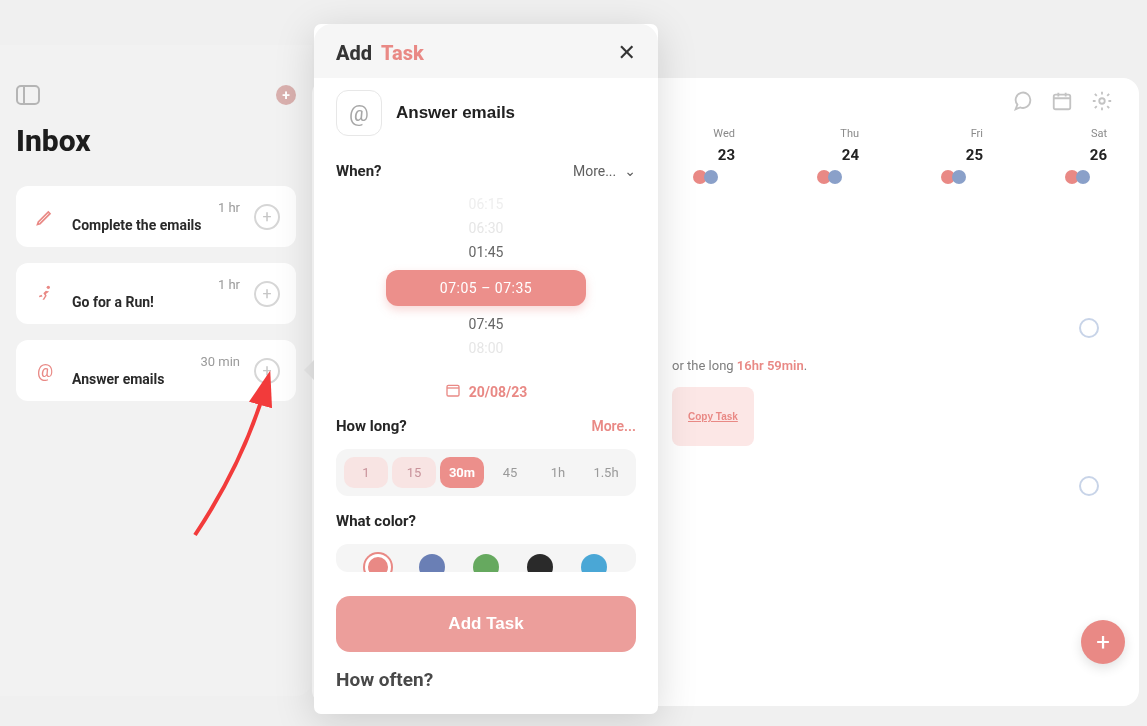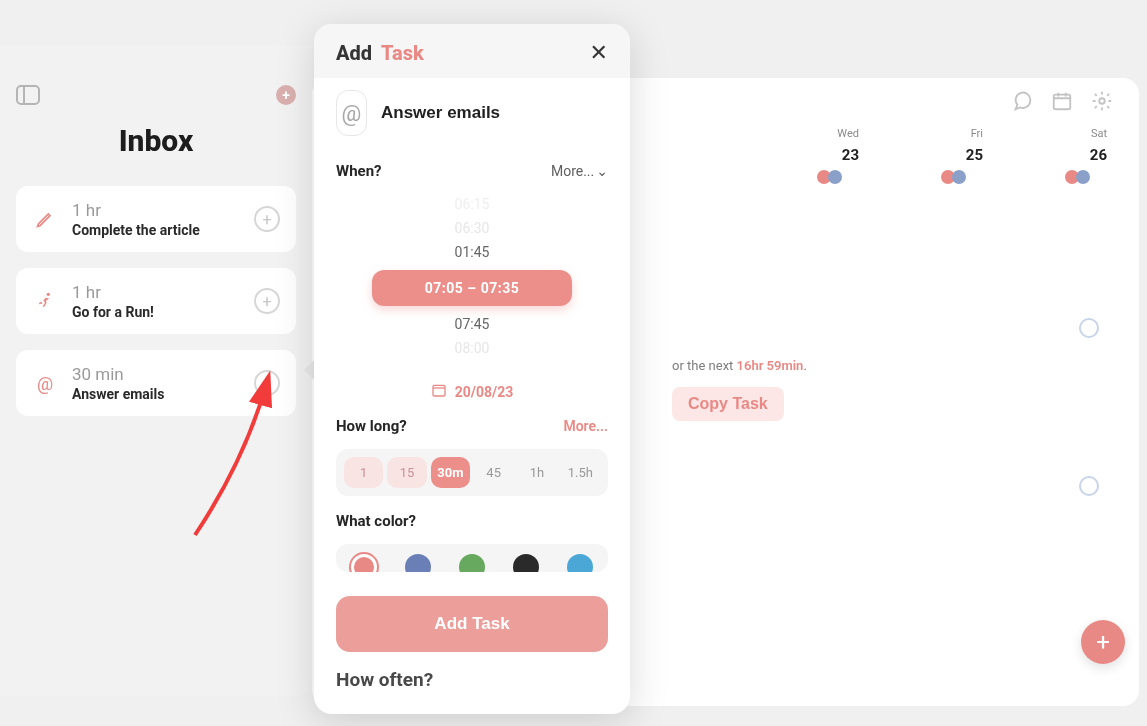--- a/index.html
+++ b/index.html
@@ -48,40 +48,39 @@
   }
   .plus-circle {
     width: 20px; height: 20px; border-radius: 50%;
     background: #d9b0ae;
     display: flex; align-items: center; justify-content: center;
     color: #fff; font-size: 14px; font-weight: bold;
   }
   .inbox-title {
     font-size: 30px; font-weight: 800; color: #1d1d1d;
     margin-bottom: 28px;
-    text-align: center;
   }
   .task-card {
     background: #fff;
     border-radius: 12px;
     padding: 14px 16px;
     display: flex;
     align-items: center;
     gap: 14px;
     margin-bottom: 16px;
     position: relative;
   }
   .task-card .card-icon {
     width: 26px; height: 26px;
     display: flex; align-items: center; justify-content: center;
     color: #e98985; font-size: 18px;
   }
   .task-card .card-text { flex: 1; }
   .task-card .card-duration {
-    font-size: 17px; color: #9a9a9a; margin-bottom: 2px;
+    font-size: 13px; color: #9a9a9a; margin-bottom: 2px; text-align: right;
   }
   .task-card .card-title {
     font-size: 14px; font-weight: 700; color: #2a2a2a;
   }
   .task-card .card-plus {
     width: 26px; height: 26px;
     border: 2px solid #d6d6d6;
     border-radius: 50%;
     display: flex; align-items: center; justify-content: center;
     color: #c6c6c6; font-size: 16px;
@@ -124,26 +123,27 @@
     left: 360px; right: 18px;
     top: 280px;
     color: #7e7e7e;
     font-size: 13px;
   }
   .bg-block .hl { color: #e98985; font-weight: 600; }
   .copy-task-btn {
     background: #fce7e6;
     color: #e98985;
     border: none;
-    padding: 8px 16px;
+    padding: 24px 16px;
     border-radius: 8px;
-    font-size: 16px;
+    font-size: 10px;
     font-weight: 600;
     margin-top: 14px;
     cursor: pointer;
+    text-decoration: underline;
   }
   .bg-circle {
     position: absolute;
     right: 40px;
     width: 20px; height: 20px;
     border: 2px solid #c8d4e8;
     border-radius: 50%;
   }
   .bg-circle.c1 { top: 240px; }
   .bg-circle.c2 { top: 398px; }
@@ -154,23 +154,23 @@
     background: #e98985;
     color: #fff; font-size: 24px;
     display: flex; align-items: center; justify-content: center;
     box-shadow: 0 4px 12px rgba(0,0,0,0.12);
     cursor: pointer;
   }
   
   .modal {
     position: absolute;
     left: 314px; top: 24px;
-    width: 316px; height: 690px;
+    width: 344px; height: 690px;
     background: #fff;
-    border-radius: 18px;
+    border-radius: 7px;
     box-shadow: 0 8px 40px rgba(0,0,0,0.15);
     display: flex; flex-direction: column;
     z-index: 50;
   }
   .modal-pointer {
     position: absolute;
     left: 304px; top: 358px;
     width: 0; height: 0;
     border-top: 12px solid transparent;
     border-bottom: 12px solid transparent;
@@ -208,42 +208,42 @@
     border: none; outline: none; flex: 1;
   }
   .section {
     padding: 6px 22px 10px;
   }
   .section-head {
     display: flex; justify-content: space-between; align-items: center;
     margin-bottom: 14px;
   }
   .section-title { font-size: 15px; font-weight: 700; color: #262626; }
-  .more-link { font-size: 14px; color: #606060; cursor: pointer; display:flex; align-items:flex-end; gap:2px;}
+  .more-link { font-size: 14px; color: #606060; cursor: pointer; display:flex; align-items:flex-end; gap:8px;}
   .more-link.accent { color: #e98985; font-weight: 600;}
   .time-list {
     display: flex; flex-direction: column; align-items: center; gap: 4px;
     height: 170px; overflow: hidden;
     position: relative;
   }
   .time-row {
     font-size: 14px; color: #bcbcbc; padding: 2px 0;
     font-variant-numeric: tabular-nums;
   }
   .time-row.ghost1 { color: #e6e6e6; }
   .time-row.ghost2 { color: #eeeeee; }
   .time-row.visible { color: #666; }
   .time-selected {
     background: #ec8f8b;
     color: #fff;
     width: 200px;
     padding: 10px 0;
     border-radius: 12px;
     text-align: center;
-    font-size: 14px; font-weight: 700;
+    font-size: 14px; font-weight: 400;
     letter-spacing: 0.5px;
     box-shadow: 0 4px 10px rgba(236,143,139,0.35);
     margin: 4px 0;
   }
   .date-row {
     display: flex; justify-content: center; align-items: center; gap: 8px;
     margin-top: 18px; color: #e98985; font-weight: 700; font-size: 14px;
   }
   .dur-options {
     background: #f5f5f5;
@@ -308,21 +308,21 @@
   <h1 class="inbox-title">Inbox</h1>
 
   <div class="task-card">
     <div class="card-icon">
       <svg width="20" height="20" viewBox="0 0 24 24" fill="none" stroke="#e98985" stroke-width="2">
           <path d="M3 21l3-1 12-12-2-2L4 18l-1 3z"></path>
         </svg>
     </div>
     <div class="card-text">
       <div class="card-duration">1 hr</div>
-      <div class="card-title">Complete the article</div>
+      <div class="card-title">Complete the emails</div>
     </div>
     <div class="card-plus">+</div>
   </div>
 
   <div class="task-card">
     <div class="card-icon">
       <svg width="20" height="20" viewBox="0 0 24 24" fill="#e98985">
           <circle cx="16" cy="4" r="2"></circle>
           <path d="M13 8l-3 3 2 3-3 5h2l3-5-1-2 4-3-4-1zM8 13l-3 1v2l4-1-1-2z"></path>
         </svg>
@@ -376,39 +376,47 @@
   <div class="weekdays">
     <div class="weekday">
       <div class="dow">Wed</div>
       <div class="dnum">23</div>
       <div class="dots">
           <span class="d1"></span>
           <span class="d2"></span>
         </div>
     </div>
     <div class="weekday">
+      <div class="dow">Thu</div>
+      <div class="dnum">24</div>
+      <div class="dots">
+          <span class="d1"></span>
+          <span class="d2"></span>
+        </div>
+    </div>
+    <div class="weekday">
       <div class="dow">Fri</div>
       <div class="dnum">25</div>
       <div class="dots">
           <span class="d1"></span>
           <span class="d2"></span>
         </div>
     </div>
     <div class="weekday">
       <div class="dow">Sat</div>
       <div class="dnum">26</div>
       <div class="dots">
           <span class="d1"></span>
           <span class="d2"></span>
         </div>
     </div>
   </div>
 
   <div class="bg-block">
-    <span>or the next </span><span class="hl">16hr 59min</span><span>.</span>
+    <span>or the long </span><span class="hl">16hr 59min</span><span>.</span>
     <br>
     <button class="copy-task-btn">Copy Task</button>
   </div>
   <div class="bg-circle c1"></div>
   <div class="bg-circle c2"></div>
 </div>
 
 <div class="fab">+</div>
 
 <div class="modal-pointer"></div>

